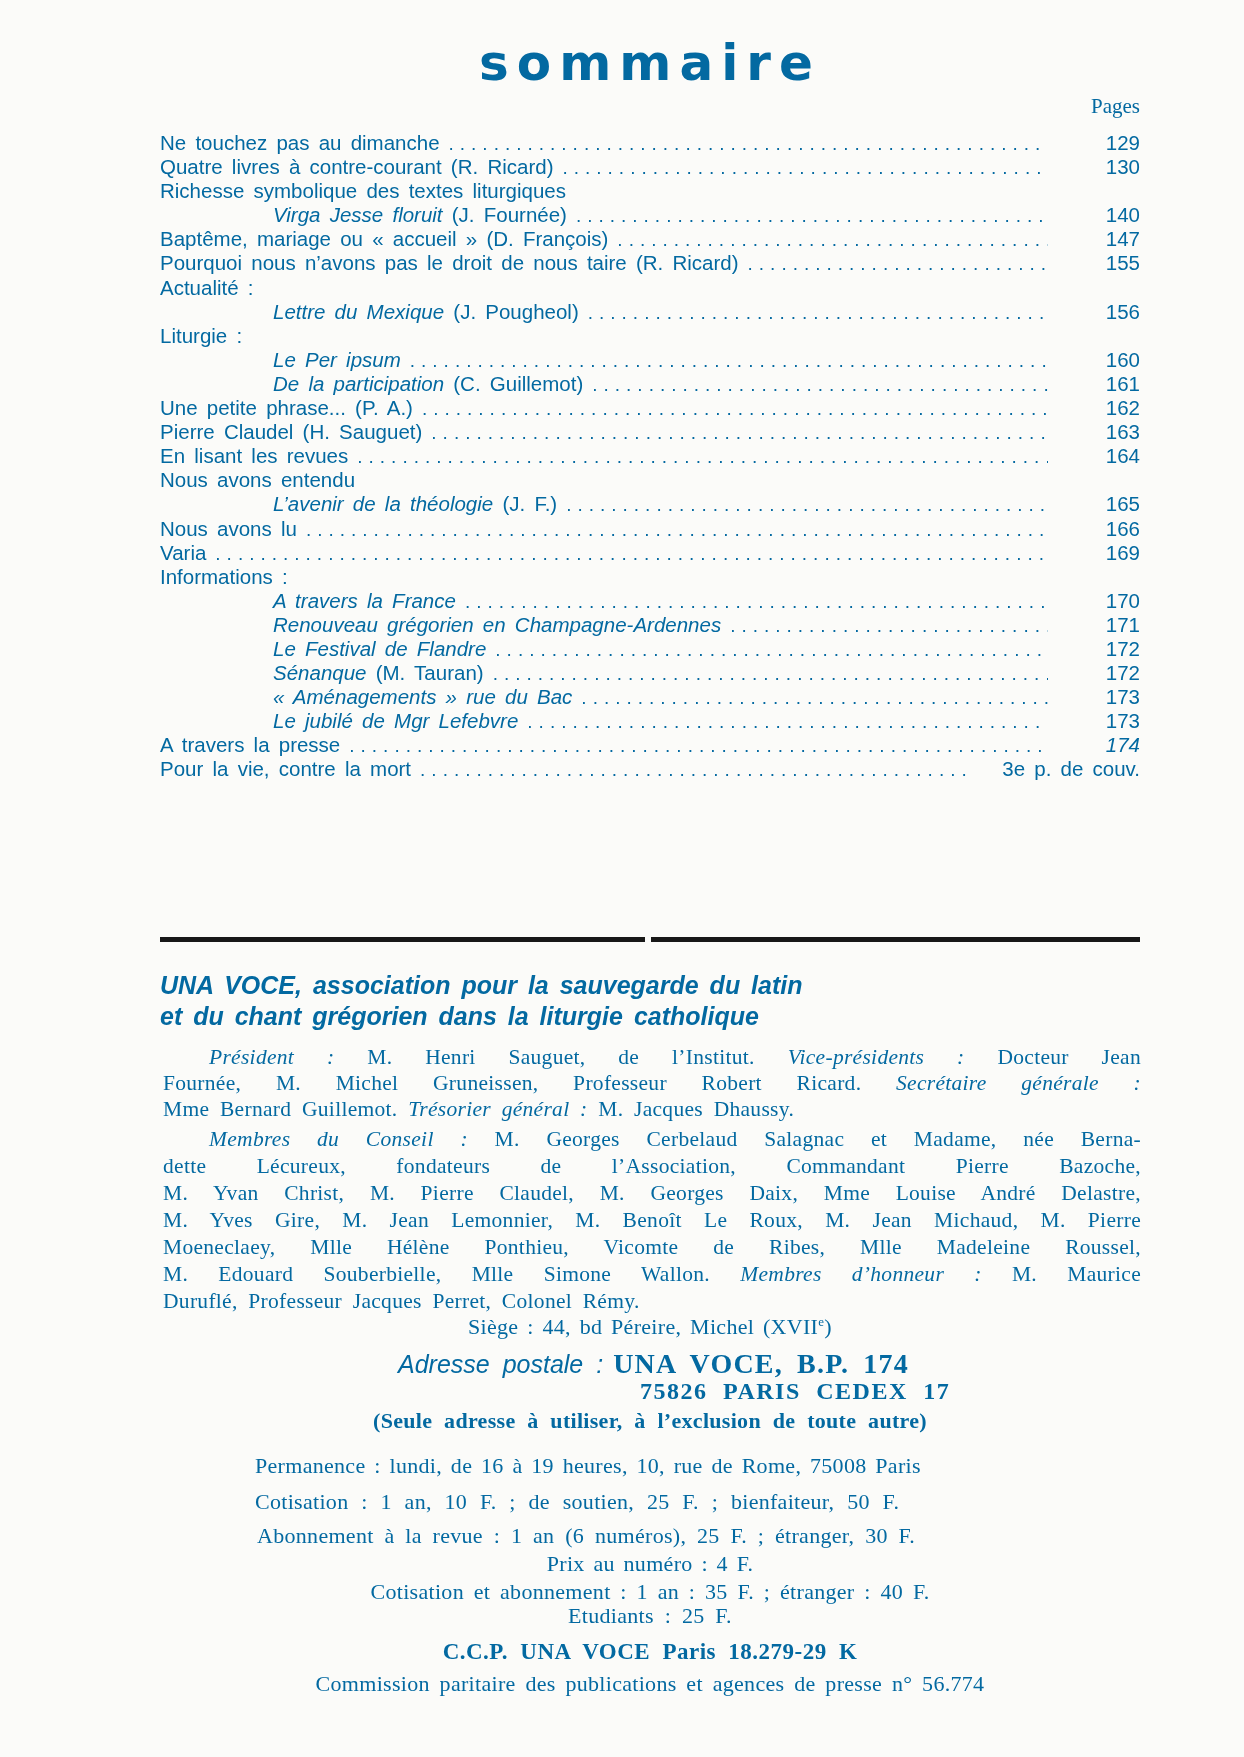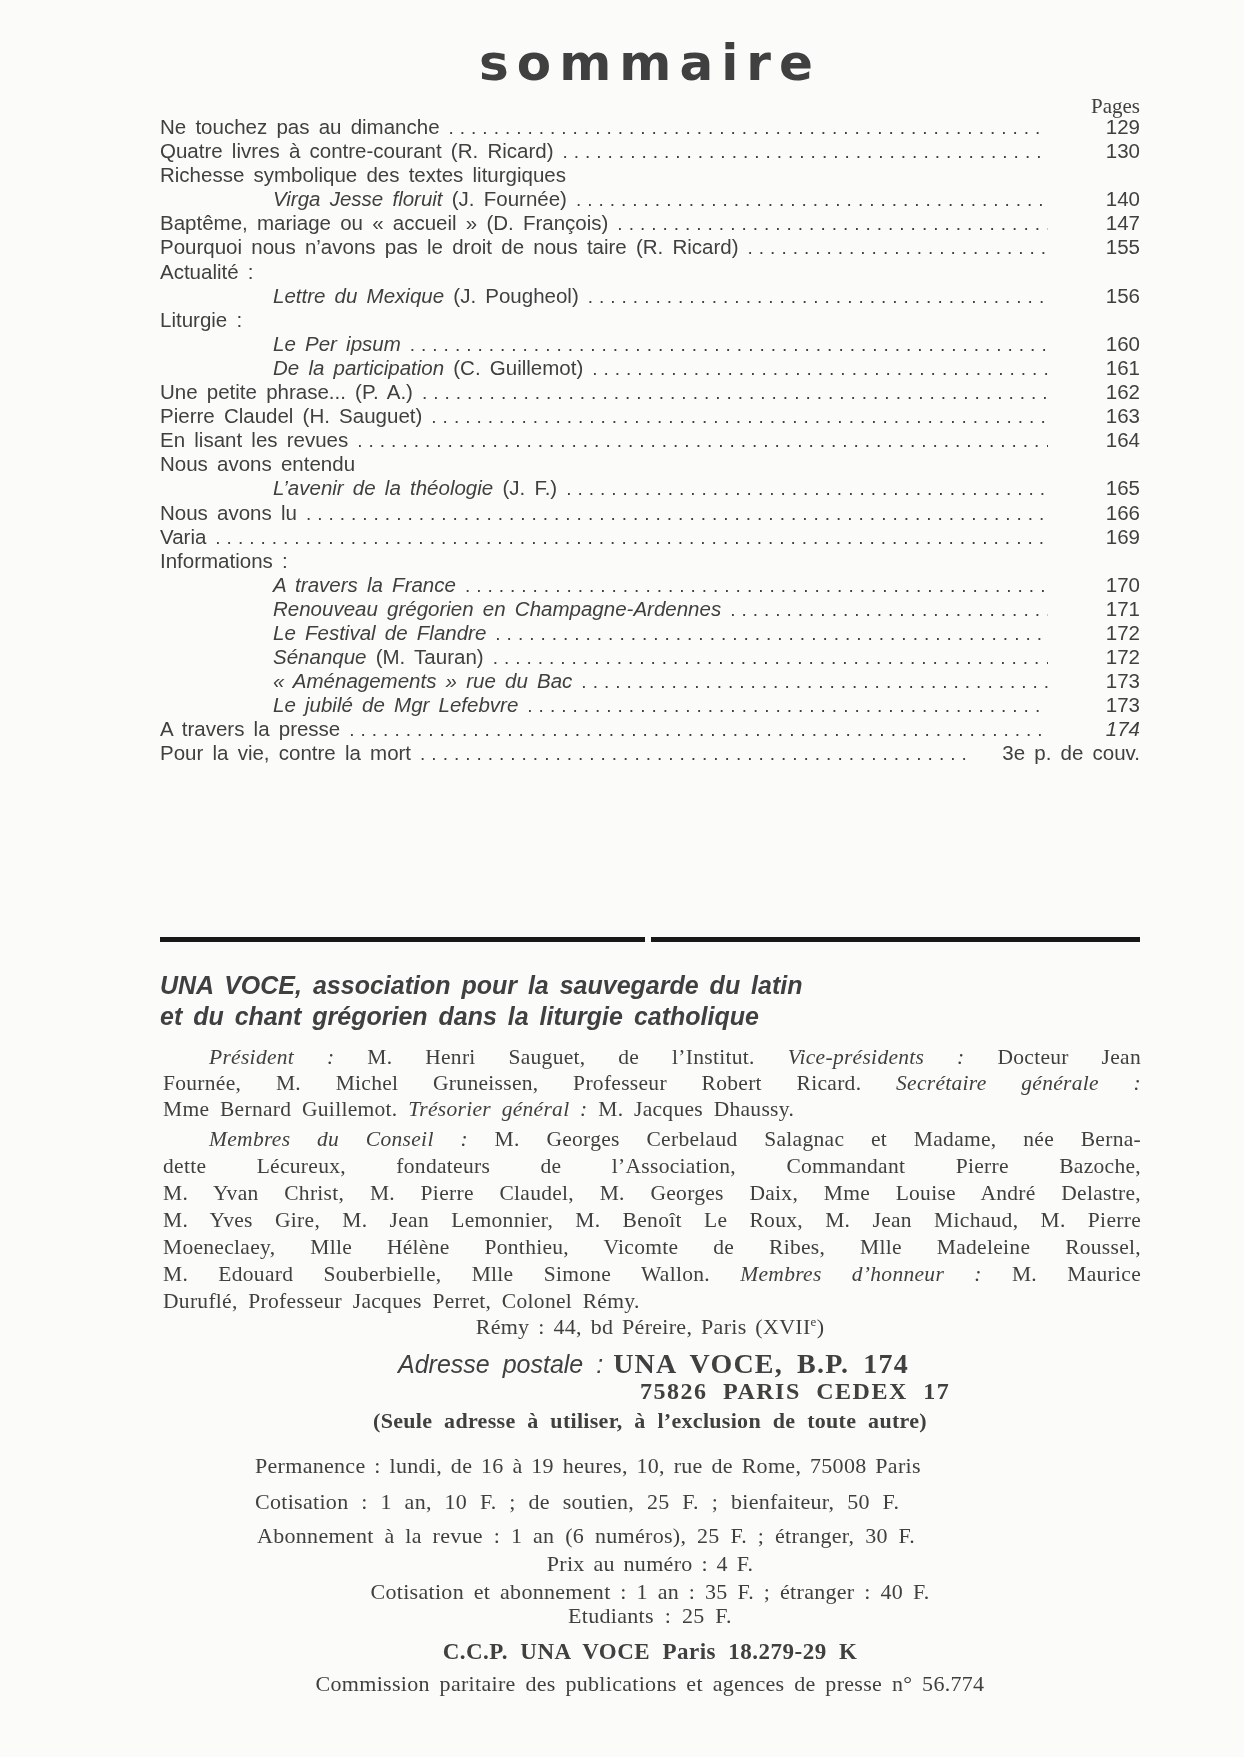--- a/index.html
+++ b/index.html
@@ -1,21 +1,21 @@
 <!DOCTYPE html>
 <html><head>
 <meta charset="utf-8">
 <style>
   html,body{margin:0;padding:0;background:#e8e8e6;}
   .page{
     position:relative;
     width:1244px;height:1757px;
     margin:0 auto;
     background:#fbfbf9;
-    color:#404040;
+    color:#0369a1;
     font-family:"Liberation Sans",sans-serif;
     overflow:hidden;
   }
   .abs{position:absolute;}
 
   
   .doc-title{
     top:34px;left:160px;width:980px;
     text-align:center;
     font-family:"DejaVu Sans",sans-serif;
@@ -25,21 +25,21 @@
     margin:0;
   }
   .pages-label{
     top:94px;left:160px;width:980px;
     text-align:right;
     font-family:"Liberation Serif",serif;
     font-size:21px;
   }
 
   
-  .toc{top:115px;left:160px;width:980px;}
+  .toc{top:131px;left:160px;width:980px;}
   .toc-row{
     display:flex;align-items:baseline;
     height:24.1px;
     font-size:20.5px;
     word-spacing:3.5px;
     white-space:nowrap;
   }
   .toc-row.indent{padding-left:113px;}
   .it{font-style:italic;}
   .toc-title{flex-shrink:0;}
@@ -260,21 +260,21 @@
   <div class="abs para p-council">
       <div class="pline first"><span class="it">Membres du Conseil : </span><span>M. Georges Cerbelaud Salagnac et Madame, née Berna-</span></div>
       <div class="pline"><span>dette Lécureux, fondateurs de l’Association, Commandant Pierre Bazoche,</span></div>
       <div class="pline"><span>M. Yvan Christ, M. Pierre Claudel, M. Georges Daix, Mme Louise André Delastre,</span></div>
       <div class="pline"><span>M. Yves Gire, M. Jean Lemonnier, M. Benoît Le Roux, M. Jean Michaud, M. Pierre</span></div>
       <div class="pline"><span>Moeneclaey, Mlle Hélène Ponthieu, Vicomte de Ribes, Mlle Madeleine Roussel,</span></div>
       <div class="pline"><span>M. Edouard Souberbielle, Mlle Simone Wallon. </span><span class="it">Membres d’honneur : </span><span>M. Maurice</span></div>
       <div class="pline last"><span>Duruflé, Professeur Jacques Perret, Colonel Rémy.</span></div>
     </div>
 
-  <div class="abs serifline center siege"><span>Rémy : 44, bd Péreire, Paris (XVII</span><sup>e</sup><span>)</span></div>
+  <div class="abs serifline center siege"><span>Siège : 44, bd Péreire, Michel (XVII</span><sup>e</sup><span>)</span></div>
 
   <div class="abs adresse">
     <span class="lbl">Adresse postale :</span><span class="val">UNA VOCE, B.P. 174</span>
   </div>
 
   <div class="abs serifline cedex">75826 PARIS CEDEX 17</div>
 
   <div class="abs serifline center seule">(Seule adresse à utiliser, à l’exclusion de toute autre)</div>
 
   <div class="abs serifline permanence">Permanence : lundi, de 16 à 19 heures, 10, rue de Rome, 75008 Paris</div>

